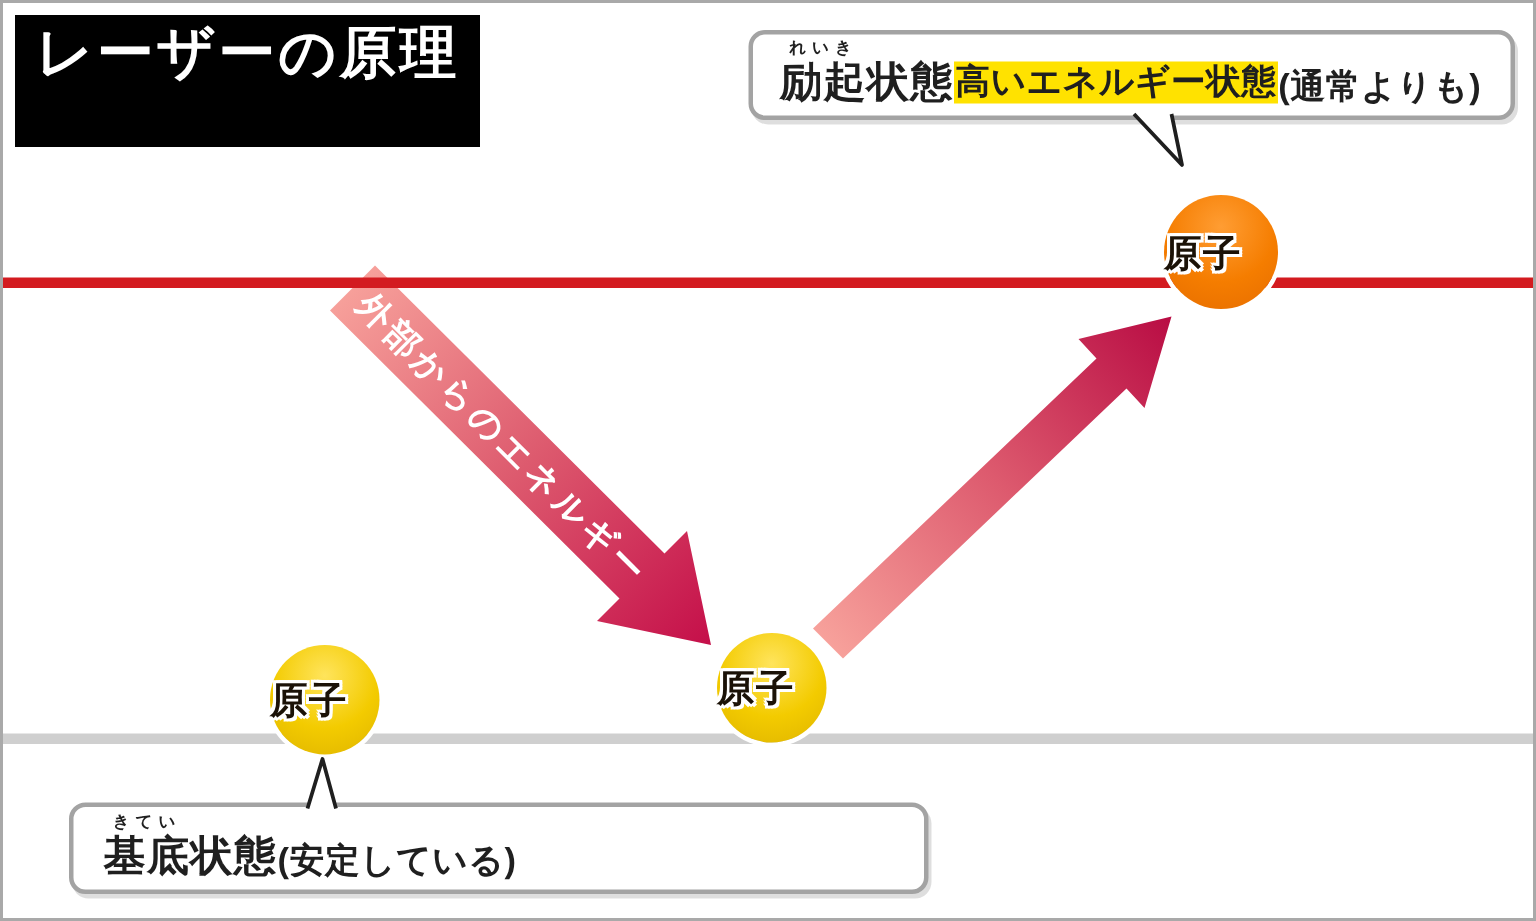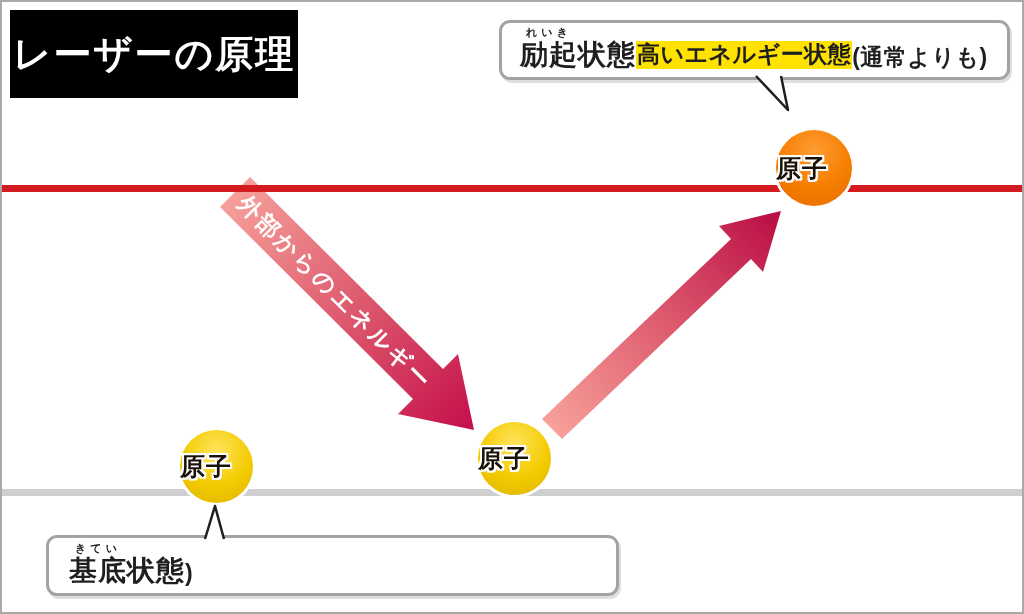--- a/index.html
+++ b/index.html
@@ -2,22 +2,22 @@
 <html><head>
 <meta charset="utf-8">
 <style>
   html,body{margin:0;padding:0;background:#e9e9e9;font-family:"Liberation Sans","DejaVu Sans",sans-serif;}
   .frame{
     position:relative;width:1024px;height:614px;box-sizing:border-box;
     background:#ffffff;border:2px solid #a9a9a9;overflow:hidden;
   }
   
   .title-box{
-    position:absolute;left:8px;top:8px;width:288px;height:88px;
-    background:#000;color:#fff;display:flex;align-items:center;justify-content:center;
+    position:absolute;left:8px;top:8px;width:310px;height:88px;
+    background:#000;color:#fff;display:flex;align-items:flex-start;justify-content:center;
   }
   .title-box span{font-size:38px;font-weight:900;letter-spacing:2px;}
   
   .level-line{position:absolute;left:0;right:0;}
   .excited-line{top:183px;height:7px;background:#d31b20;}
   .ground-line{top:487px;height:7px;background:#cfcfcf;}
   
   .arrow-layer{position:absolute;left:0;top:0;width:1020px;height:610px;z-index:1;}
   .line-z{z-index:2;}
   .tail-layer{position:absolute;left:0;top:0;width:1020px;height:610px;z-index:6;pointer-events:none;}
@@ -110,20 +110,21 @@
     <span class="co-reg">(通常よりも</span>
     <span class="co-reg">)</span>
   </div>
 
   <div class="callout callout-ground">
     <span class="co-bold with-ruby">
       <span class="furi">きてい</span>
       <span>基底</span>
     </span>
     <span class="co-bold">状態</span>
+    <span class="co-reg">(安定している</span>
     <span class="co-reg">)</span>
   </div>
 
   <svg class="tail-layer" viewBox="0 0 1020 610">
     <path d="M 754,74 L 786,108 L 779,74" fill="#ffffff" stroke="#1f1f1f" stroke-width="2.5" stroke-linejoin="round"></path>
     <path d="M 203,537 L 213,504 L 222,537" fill="#ffffff" stroke="#1f1f1f" stroke-width="2.5" stroke-linejoin="round"></path>
   </svg>
 
 </div>
 

